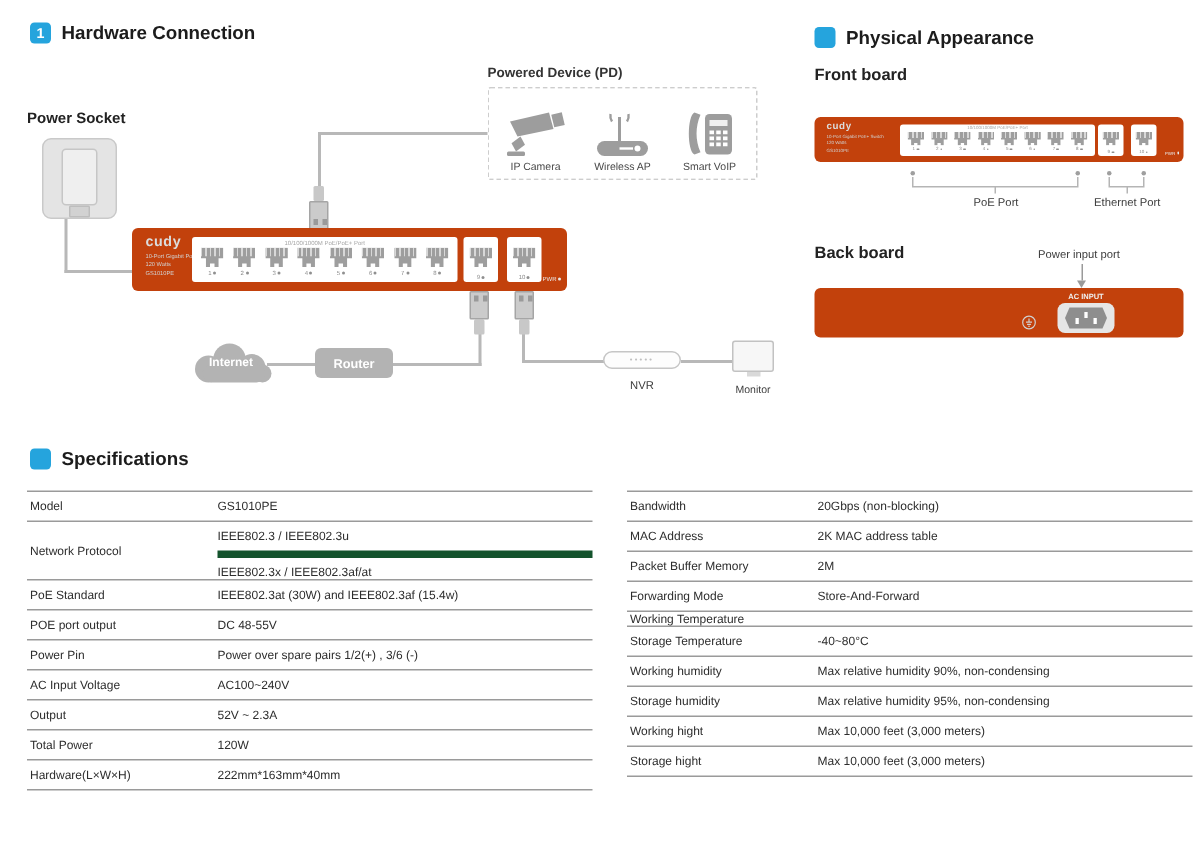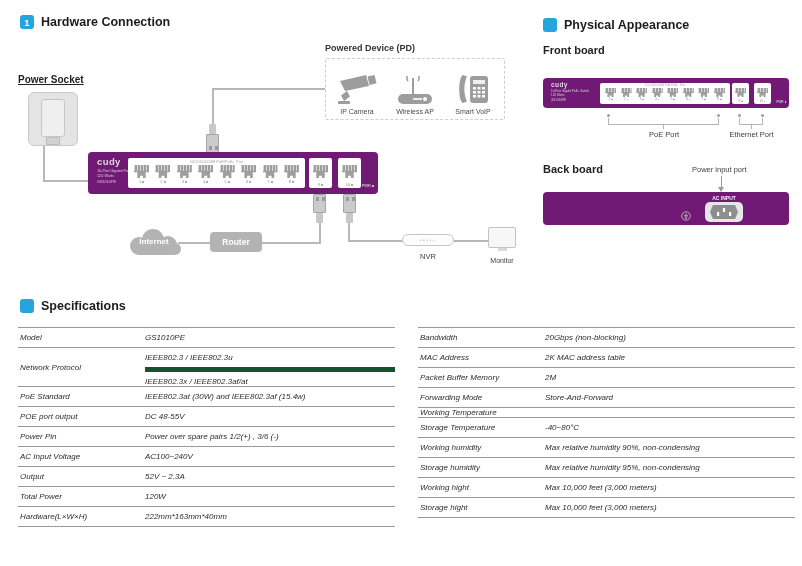--- a/index.html
+++ b/index.html
@@ -21,21 +21,21 @@
 
   
   .socket { position:absolute; left:28px; top:92px; width:50px; height:54px; background:#e4e4e4;
             border:1px solid #c9c9c9; border-radius:6px; }
   .socket-inner { position:absolute; left:12px; top:6px; width:24px; height:38px; background:#efefef;
                   border:1px solid #c6c6c6; border-radius:3px; }
   .socket-plug { position:absolute; left:17px; top:44px; width:14px; height:8px; background:#d2d2d2;
                  border:1px solid #bdbdbd; border-radius:1px; }
 
   
-  .board { position:absolute; background:#701a75; border-radius:4px; }
+  .board { position:absolute; background:#c2410c; border-radius:4px; }
   .brand { position:absolute; left:9px; top:4px; font-size:9.5px; font-weight:bold; color:#dcdcdc; letter-spacing:.4px; }
   .dev-lines { position:absolute; left:9px; top:17px; font-size:3.8px; line-height:4.6px; color:#d2d2d2; }
   .dev-lines span { display:block; }
   .dev-model { margin-top:2px; }
   .strip { position:absolute; left:40px; top:6px; width:177px; height:30px; background:#fff; border-radius:2px; }
   .strip-header { font-size:4px; color:#a6a6a6; text-align:center; line-height:7px; }
   .ports { display:flex; justify-content:space-between; padding:0 5px; }
   .port { width:17px; }
   .jack { width:15px; height:13px; margin:0 auto;
           background:
@@ -104,39 +104,39 @@
 
   
   .ac-input-label { position:absolute; font-size:5px; font-weight:bold; color:#f0f0f0; text-align:center; }
   .inlet { position:absolute; width:38px; height:20px; background:#e6e6e6; border-radius:5px;
            display:flex; align-items:center; justify-content:center; }
   .arrowhead { position:absolute; width:0; height:0; border-left:3px solid transparent;
                border-right:3px solid transparent; border-top:5px solid #9a9a9a; }
 
   
   .spec-table { position:absolute; top:327px; width:377px; border-bottom:1px solid #9a9a9a;
-                font-size:8px; color:#2d2d2d;font-style:italic; }
+                font-size:8px; color:#2d2d2d; }
   .spec-row { display:flex; border-top:1px solid #9a9a9a; }
   .spec-label { width:127px; padding-left:2px; display:flex; align-items:center; }
   .spec-vals { flex:1; display:flex; flex-direction:column; }
   .spec-value { height:19px; line-height:19px; }
   .spec-value.sub { border-top:5px solid #14532d; }
   .spec-value.sub:empty { display:none; }
 </style>
 </head>
 <body>
 
 <div class="page">
 
   <div class="sec-header" style="left:20px; top:15px;">
     <span class="badge">1</span>
     <span class="sec-title">Hardware Connection</span>
   </div>
 
-  <div class="sub-label" style="left:18px; top:74px; font-size:10px;text-decoration:underline;">Power Socket</div>
+  <div class="sub-label" style="left:18px; top:74px; font-size:10px;">Power Socket</div>
 
   <div class="wire" style="left:43px; top:146px; width:2px; height:36px;"></div>
   <div class="wire" style="left:43px; top:180px; width:49px; height:2px;"></div>
   <div class="wire" style="left:212px; top:88px; width:113px; height:2px;"></div>
   <div class="wire" style="left:212px; top:88px; width:2px; height:38px;"></div>
   <div class="wire" style="left:319px; top:220px; width:2px; height:24px;"></div>
   <div class="wire" style="left:262px; top:242px; width:59px; height:2px;"></div>
   <div class="wire" style="left:178px; top:242px; width:34px; height:2px;"></div>
   <div class="wire" style="left:348px; top:220px; width:2px; height:22px;"></div>
   <div class="wire" style="left:348px; top:240px; width:56px; height:2px;"></div>

